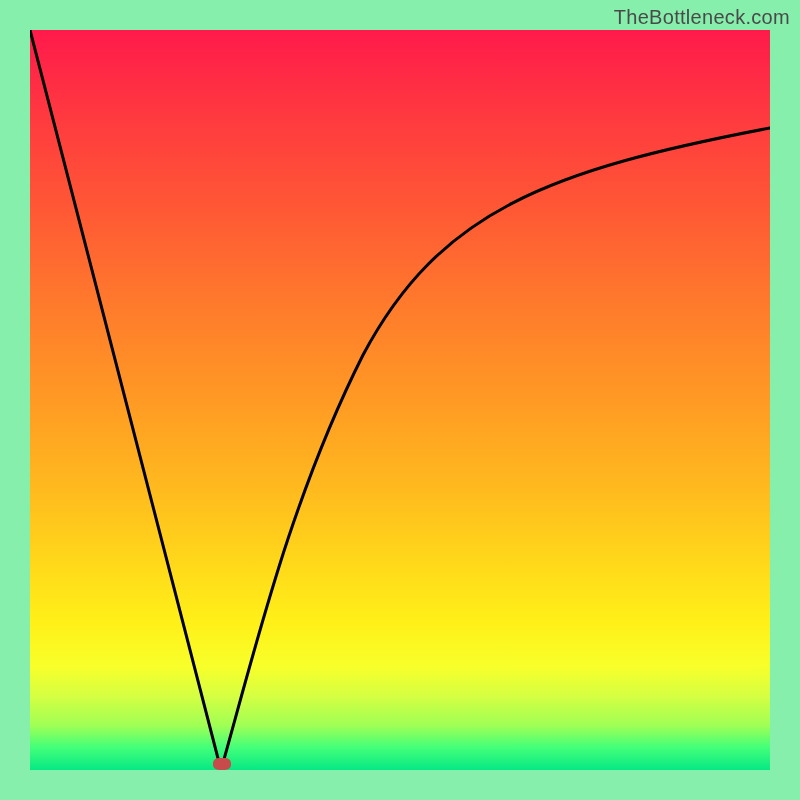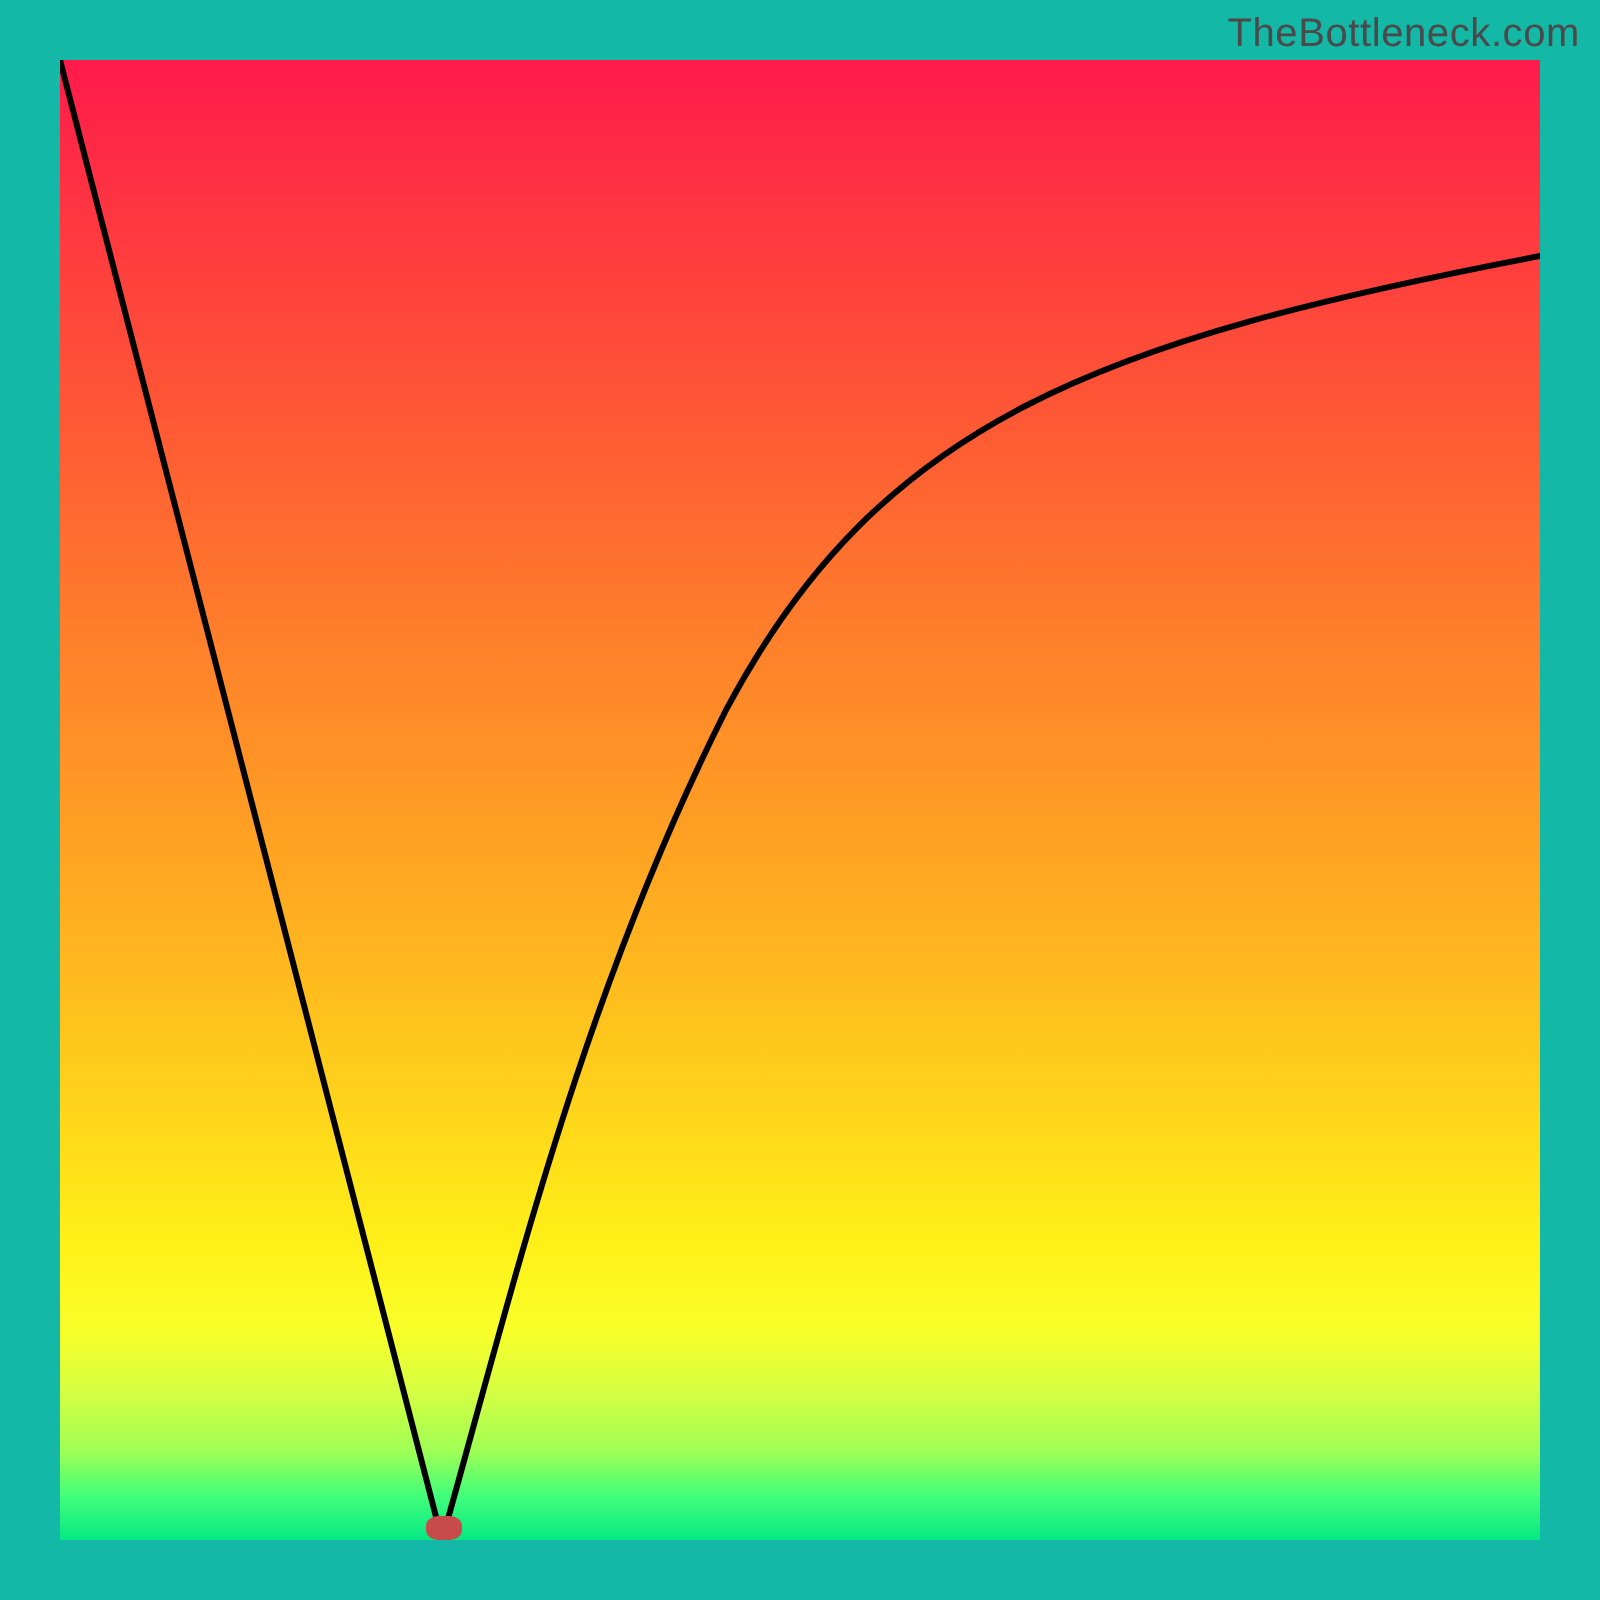--- a/index.html
+++ b/index.html
@@ -8,21 +8,21 @@
     width: 800px;
     height: 800px;
     background: #000;
     overflow: hidden;
     font-family: Arial, Helvetica, sans-serif;
   }
   .frame {
     position: relative;
     width: 800px;
     height: 800px;
-    background: #14b8a6;
+    background: #86efac;
   }
   .plot-area {
     position: absolute;
     left: 30px;
     top: 30px;
     width: 740px;
     height: 740px;
     background: linear-gradient(
       to bottom,
       #ff1a4b 0%,

